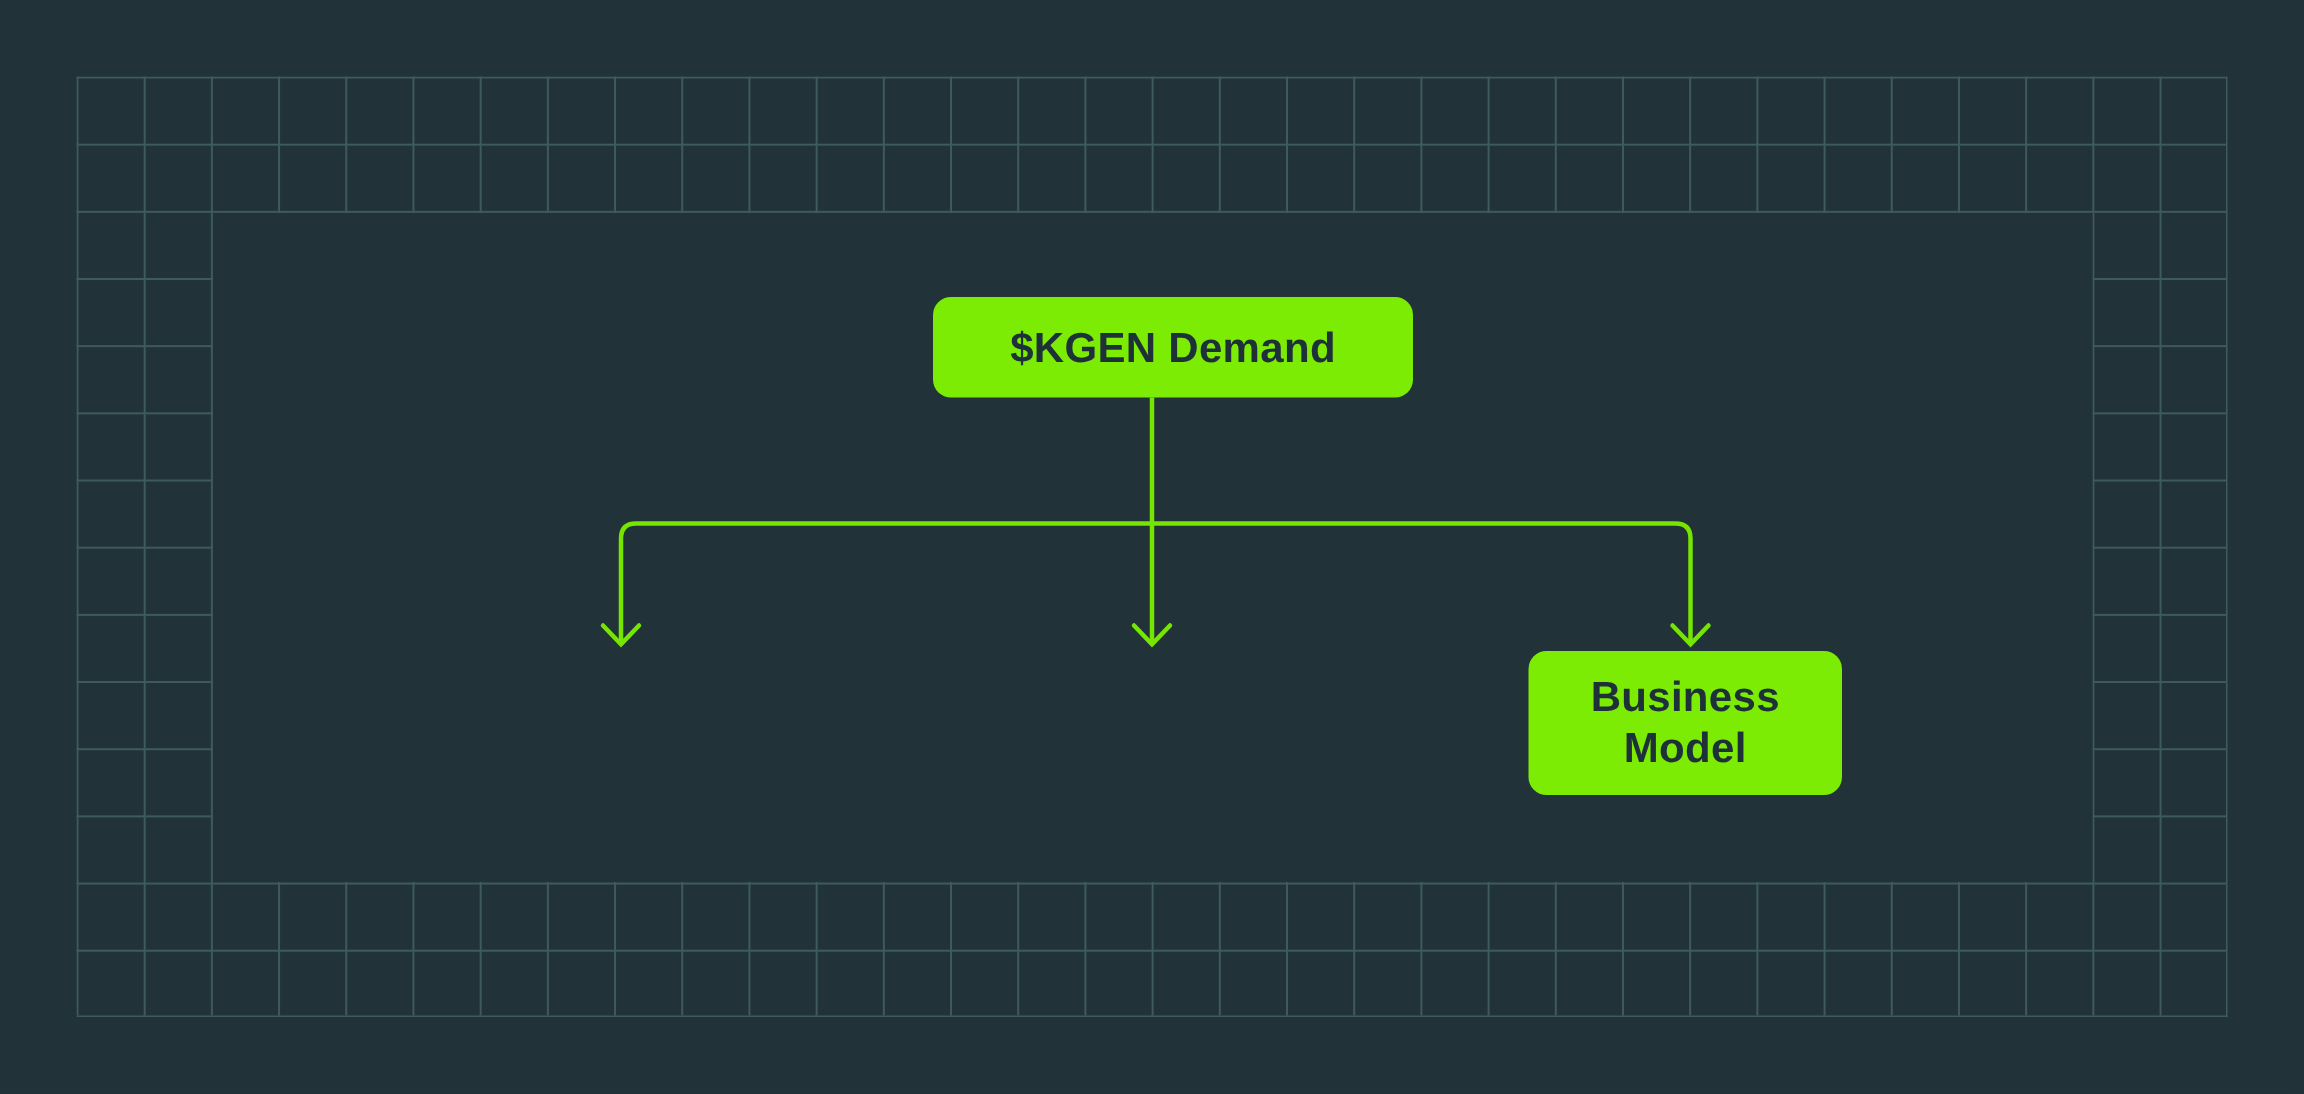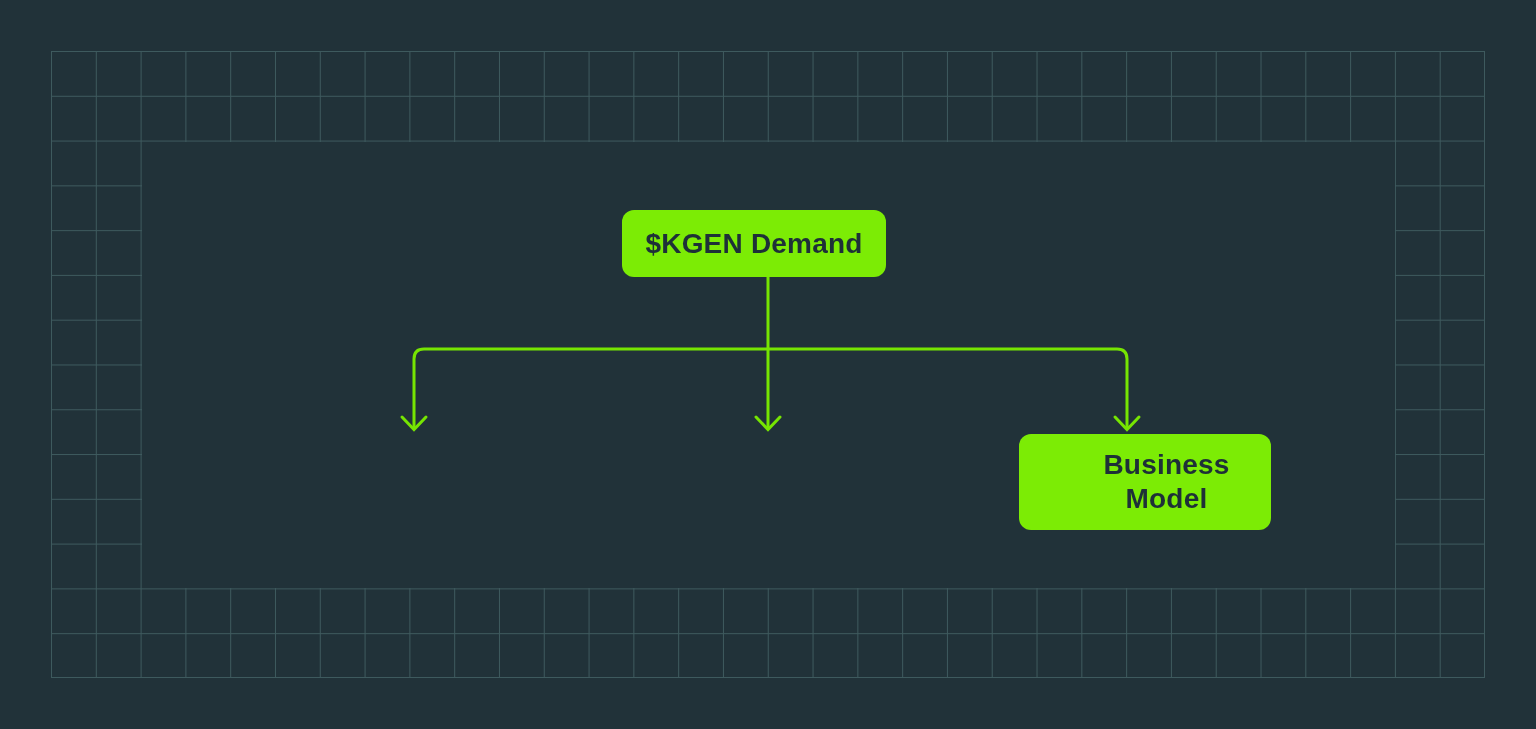--- a/index.html
+++ b/index.html
@@ -53,24 +53,24 @@
     display: flex;
     align-items: center;
     justify-content: center;
     text-align: center;
     font-size: 28px;
     font-weight: 600;
     letter-spacing: 0.2px;
     line-height: 1.2;
     white-space: pre-line;
   }
-  .node-root     { left: 622px;  top: 210px; width: 264px; height: 67px; }
+  .node-root     { left: 622px;  top: 198px; width: 320px; height: 67px; }
   .node-product  { left: 310px;  top: 434px; width: 208px; height: 96px; }
   .node-staking  { left: 663px;  top: 434px; width: 212px; height: 95px; }
-  .node-business { left: 1019px; top: 434px; width: 209px; height: 96px; padding-left: 43px; }
+  .node-business { left: 1019px; top: 434px; width: 209px; height: 96px; }
 </style>
 </head>
 <body>
 
 <div class="canvas">
 
   <div class="bg-grid"></div>
   <div class="grid-mask"></div>
 
   <svg class="connectors" viewBox="0 0 1536 729" xmlns="http://www.w3.org/2000/svg">

